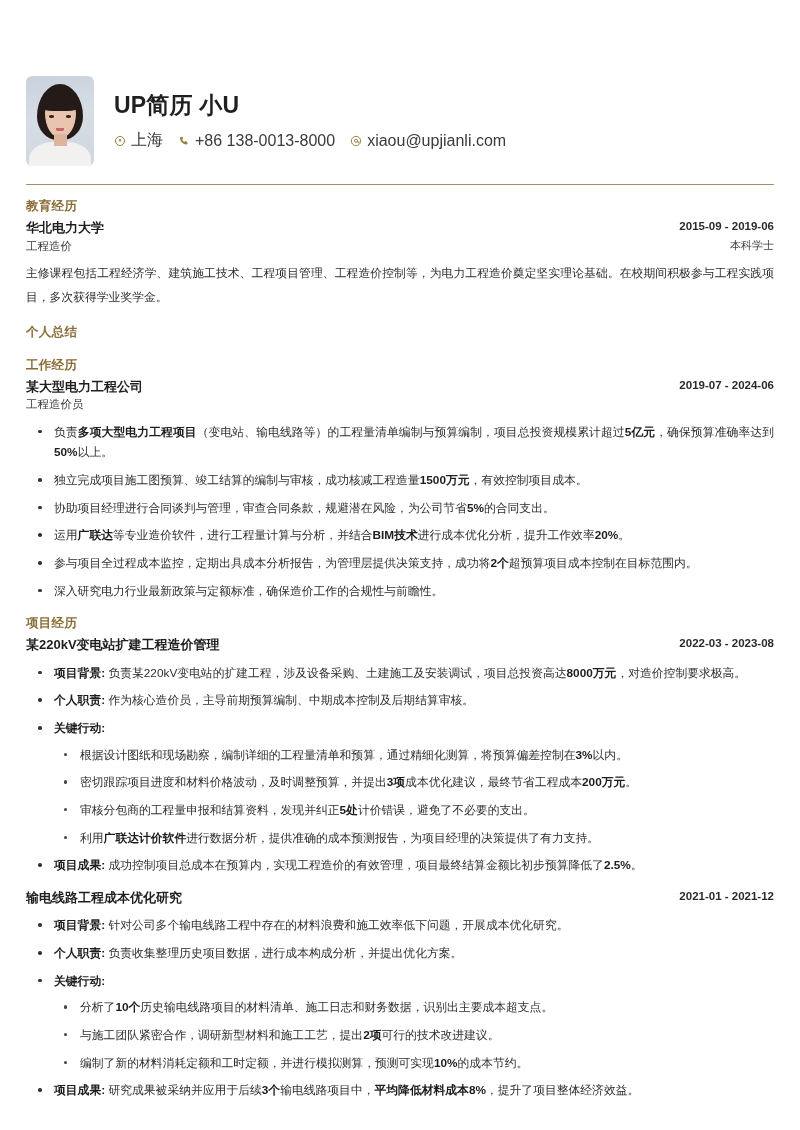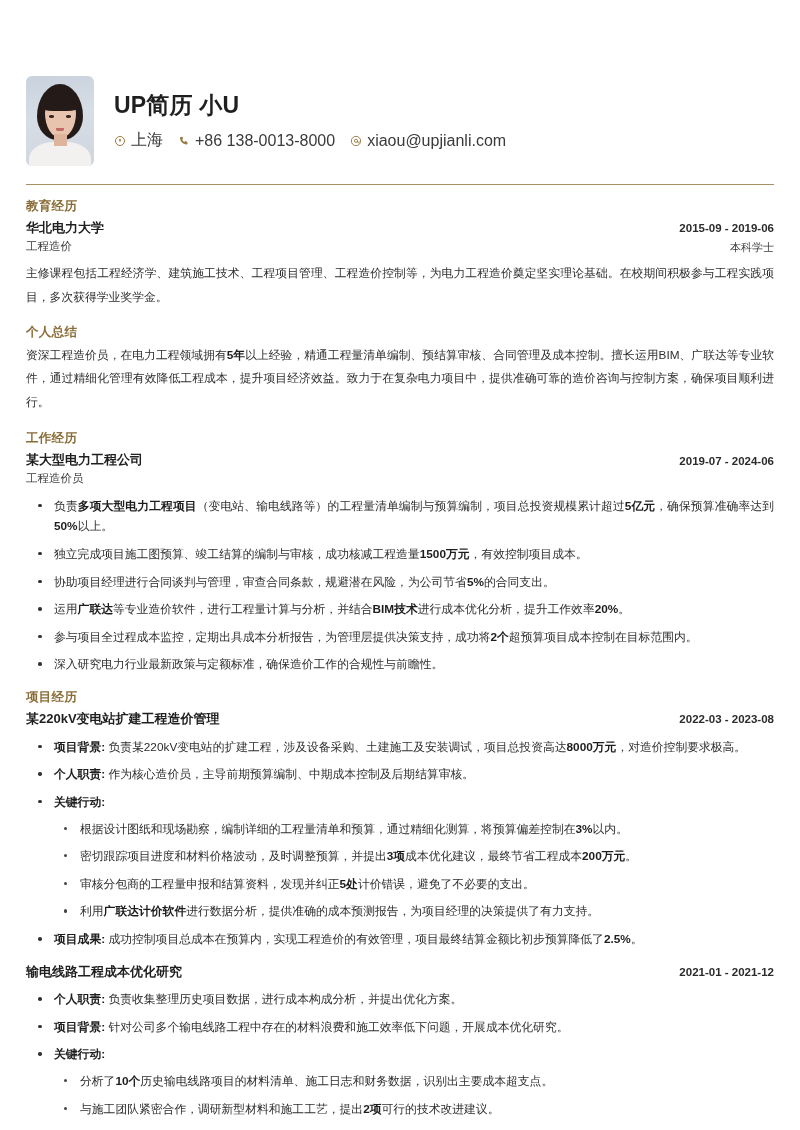--- a/index.html
+++ b/index.html
@@ -147,21 +147,21 @@
     font-size: 12.5px;
     font-weight: bold;
     color: #8a6d38;
     margin-bottom: 3px;
     letter-spacing: 0.3px;
   }
 
   .row {
     display: flex;
     justify-content: space-between;
-    align-items: flex-end;
+    align-items: flex-start;
     gap: 12px;
   }
 
   .org {
     font-size: 13px;
     font-weight: bold;
     color: #1f1f1f;
     line-height: 1.5;
   }
 
@@ -311,23 +311,20 @@
     </div>
     <div class="row">
       <div class="sub">工程造价</div>
       <div class="sub-right">本科学士</div>
     </div>
     <div class="para">主修课程包括工程经济学、建筑施工技术、工程项目管理、工程造价控制等，为电力工程造价奠定坚实理论基础。在校期间积极参与工程实践项目，多次获得学业奖学金。</div>
   </div>
 
   <div class="section" style="margin-top:14px;">
     <div class="section-title">个人总结</div>
-    <div class="para" style="margin-top:2px;">
-      <span>资深工程造价员，在电力工程领域拥有</span><b>5年</b><span>以上经验，精通工程量清单编制、预结算审核、合同管理及成本控制。擅长运用BIM、广联达等专业软件，通过精细化管理有效降低工程成本，提升项目经济效益。致力于在复杂电力项目中，提供准确可靠的造价咨询与控制方案，确保项目顺利进行。</span>
-    </div>
   </div>
 
   <div class="section" style="margin-top:16px;">
     <div class="section-title">工作经历</div>
     <div class="row">
       <div class="org">某大型电力工程公司</div>
       <div class="meta">2019-07 - 2024-06</div>
     </div>
     <div class="sub">工程造价员</div>
     <ul class="bullets" id="work-bullets">
@@ -359,22 +356,22 @@
               </ul></li>
             <li><span class="lbl">项目成果:</span> <span>成功控制项目总成本在预算内，实现工程造价的有效管理，项目最终结算金额比初步预算降低了</span><b>2.5%</b><span>。</span></li>
           </ul>
         </div>
         <div style="margin-top: 12px;">
           <div class="row proj-title-row">
             <div class="org">输电线路工程成本优化研究</div>
             <div class="meta">2021-01 - 2021-12</div>
           </div>
           <ul class="bullets">
+            <li><span class="lbl">项目背景:</span> <span>针对公司多个输电线路工程中存在的材料浪费和施工效率低下问题，开展成本优化研究。</span></li>
             <li><span class="lbl">个人职责:</span> <span>负责收集整理历史项目数据，进行成本构成分析，并提出优化方案。</span></li>
-            <li><span class="lbl">项目背景:</span> <span>针对公司多个输电线路工程中存在的材料浪费和施工效率低下问题，开展成本优化研究。</span></li>
             <li style="margin-bottom:2px;"><span class="lbl">关键行动:</span><ul class="subbullets">
                 <li><span>分析了</span><b>10个</b><span>历史输电线路项目的材料清单、施工日志和财务数据，识别出主要成本超支点。</span></li>
                 <li><span>与施工团队紧密合作，调研新型材料和施工工艺，提出</span><b>2项</b><span>可行的技术改进建议。</span></li>
                 <li><span>编制了新的材料消耗定额和工时定额，并进行模拟测算，预测可实现</span><b>10%</b><span>的成本节约。</span></li>
               </ul></li>
             <li><span class="lbl">项目成果:</span> <span>研究成果被采纳并应用于后续</span><b>3个</b><span>输电线路项目中，</span><b>平均降低材料成本8%</b><span>，提升了项目整体经济效益。</span></li>
           </ul>
         </div>
       </div>
   </div>

